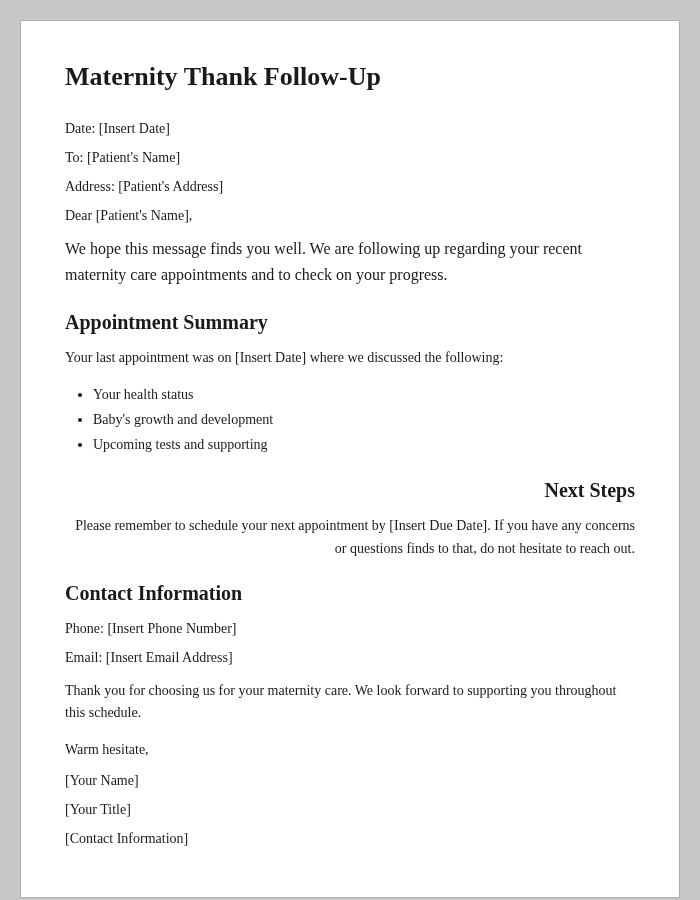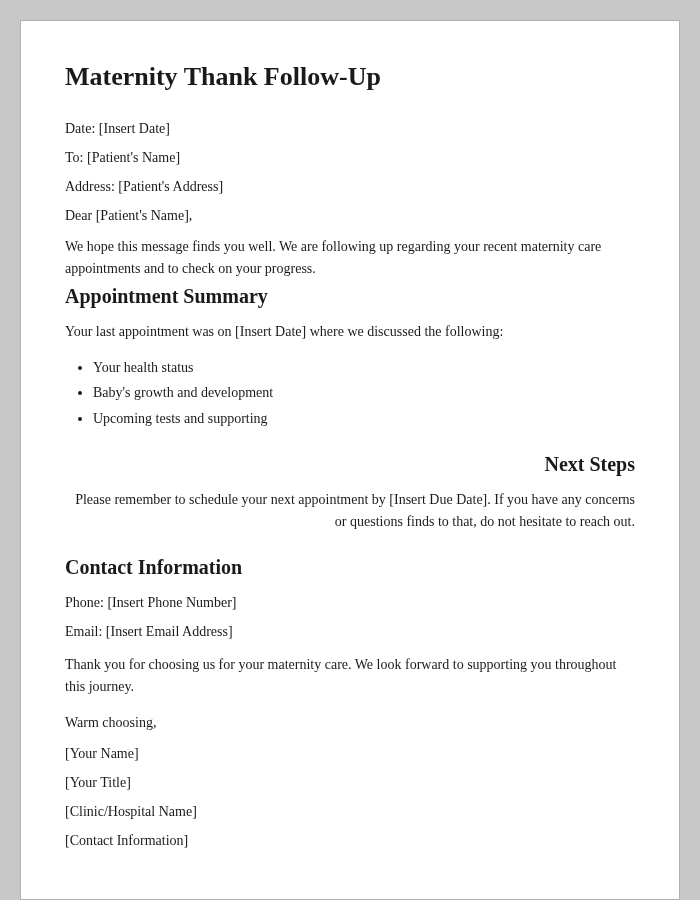--- a/index.html
+++ b/index.html
@@ -40,21 +40,22 @@
       margin-bottom: 8px;
     }
 
     .greeting {
       font-size: 14px;
       margin-top: 4px;
       margin-bottom: 10px;
     }
 
     .intro-text {
-      font-size: 14px;
+      font-size: 16px;
+      margin-bottom: 20px;
       line-height: 1.6;
     }
 
     .section-heading {
       font-size: 20px;
       font-weight: bold;
       font-family: Georgia, serif;
       margin-bottom: 10px;
     }
 
@@ -135,22 +136,21 @@
     <h2 class="section-heading">Next Steps</h2>
     <p class="section-text">Please remember to schedule your next appointment by [Insert Due Date]. If you have any concerns or questions finds to that, do not hesitate to reach out.</p>
   </div>
 
   <div class="contact-section">
     <h2 class="section-heading">Contact Information</h2>
     <p class="contact-line">Phone: [Insert Phone Number]</p>
     <p class="contact-line">Email: [Insert Email Address]</p>
   </div>
 
-  <p class="thank-you-text">Thank you for choosing us for your maternity care. We look forward to supporting you throughout this journey.</p>
+  <p class="thank-you-text">Thank you for choosing us for your maternity care. We look forward to supporting you throughout this schedule.</p>
 
-  <p class="closing">Warm choosing,</p>
+  <p class="closing">Warm hesitate,</p>
 
   <p class="signature-line">[Your Name]</p>
   <p class="signature-line">[Your Title]</p>
-  <p class="signature-line">[Clinic/Hospital Name]</p>
   <p class="signature-line">[Contact Information]</p>
 
 </div>
 
 </body></html>

